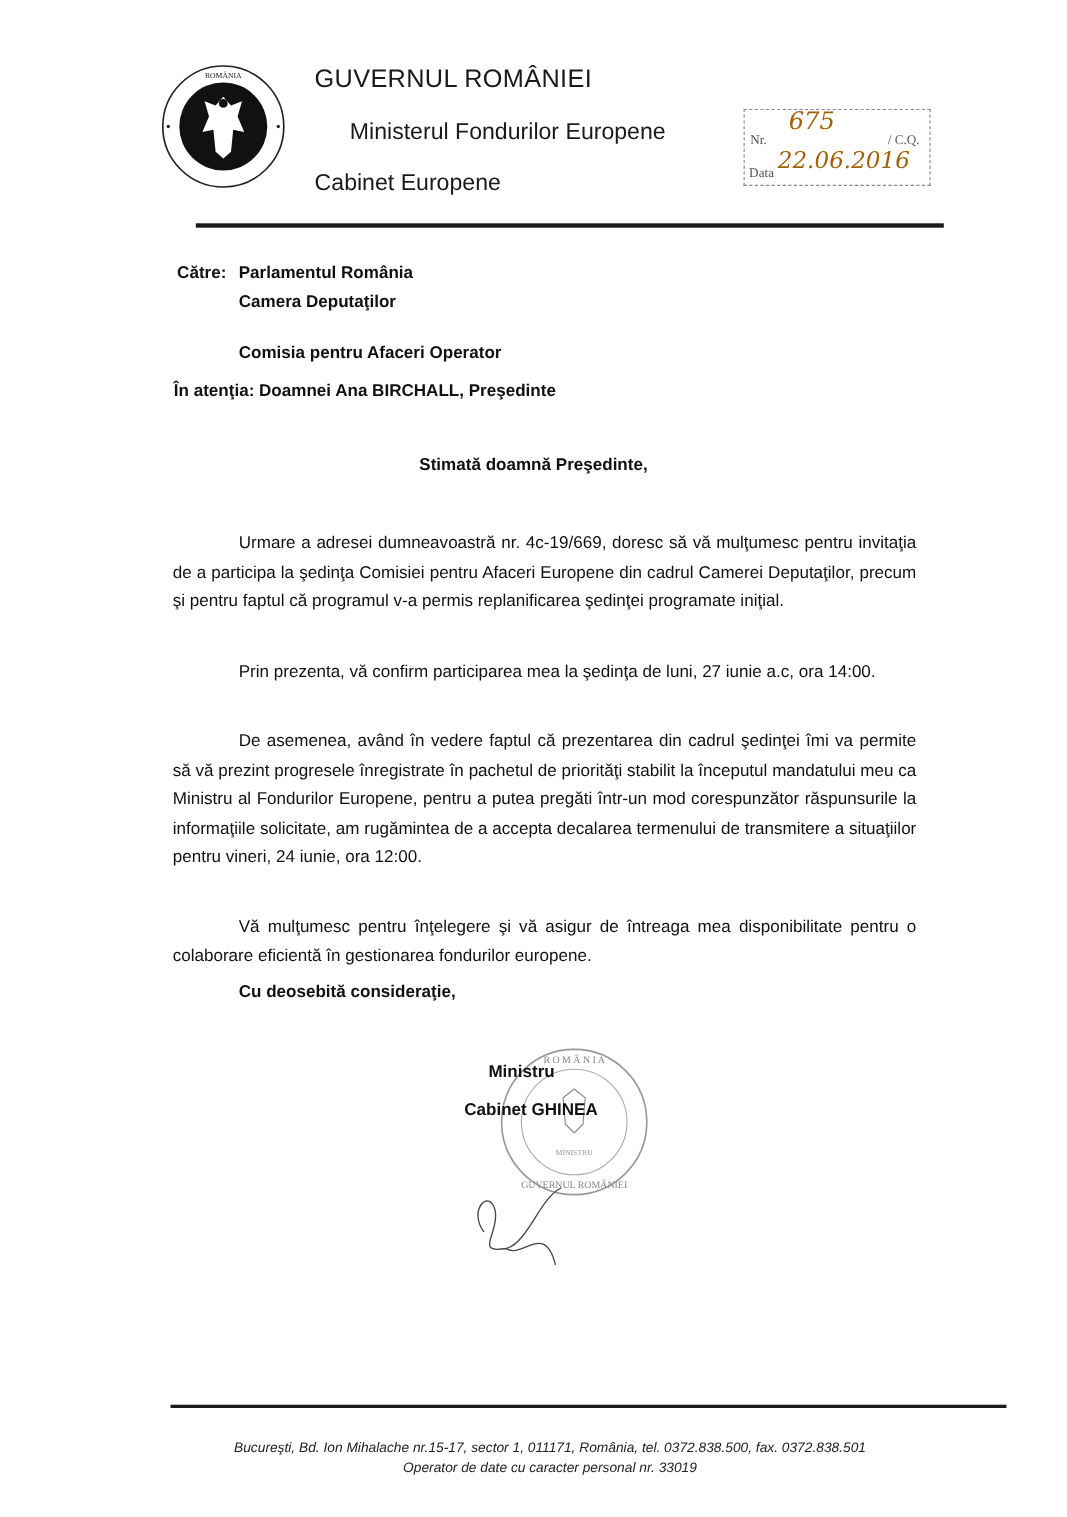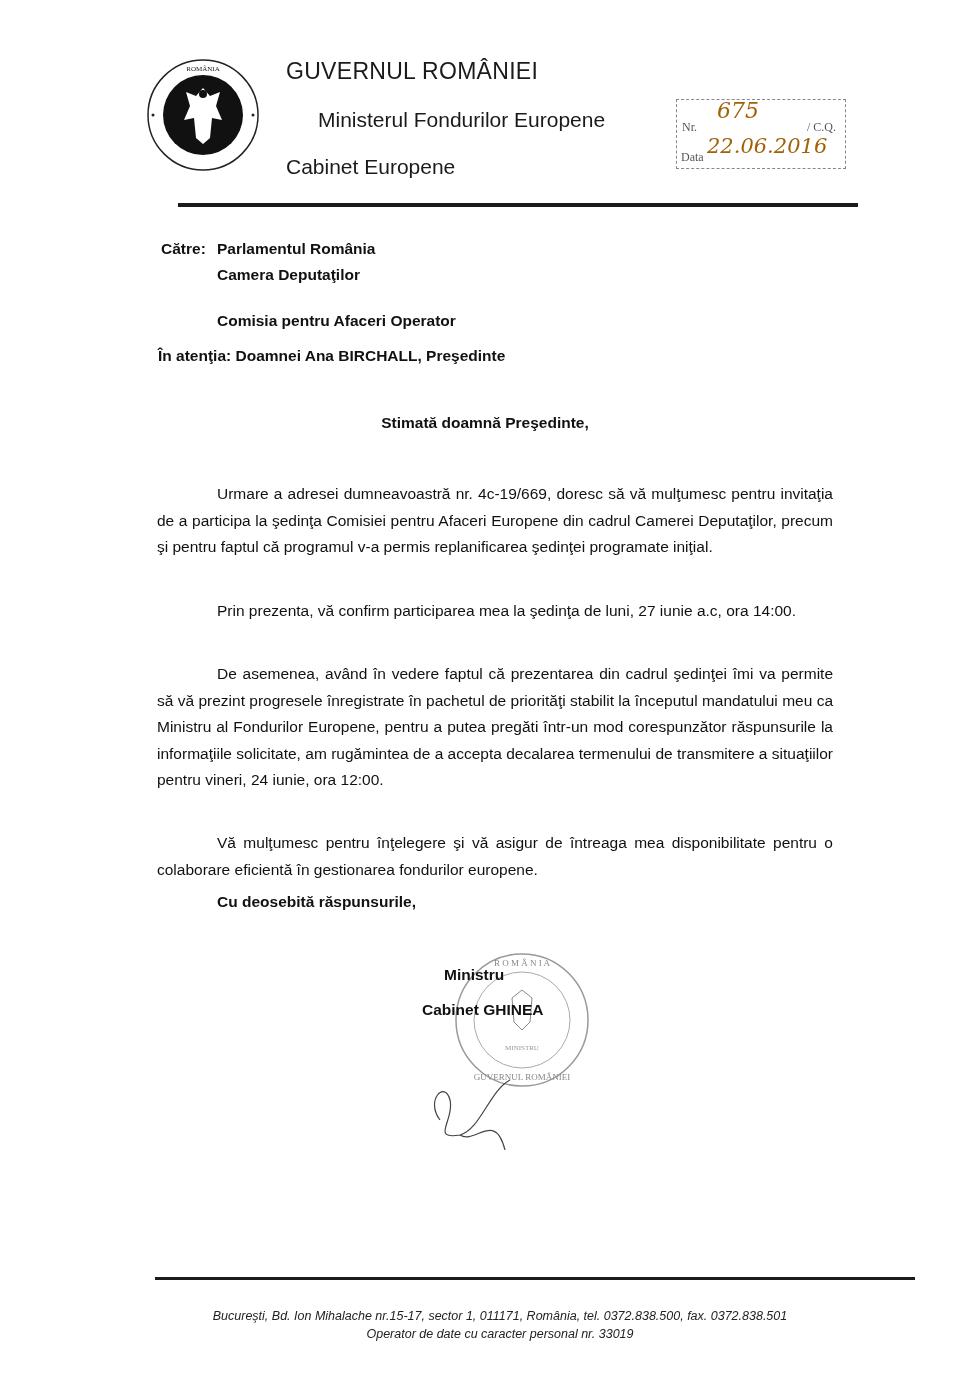--- a/index.html
+++ b/index.html
@@ -66,21 +66,21 @@
 <div class="addr" style="left:217px;top:312px">Comisia pentru Afaceri Operator</div>
 <div class="addr" style="left:158px;top:347px">În atenţia: Doamnei Ana BIRCHALL, Preşedinte</div>
 
 <div class="greet">Stimată doamnă Preşedinte,</div>
 
 <div class="para" style="top:481px"><span class="ind"></span><span>Urmare a adresei dumneavoastră nr. 4c-19/669, doresc să vă mulţumesc pentru invitaţia de a participa la şedinţa Comisiei pentru Afaceri Europene din cadrul Camerei Deputaţilor, precum şi pentru faptul că programul v-a permis replanificarea şedinţei programate iniţial.</span></div>
 <div class="para" style="top:598px"><span class="ind"></span><span>Prin prezenta, vă confirm participarea mea la şedinţa de luni, 27 iunie a.c, ora 14:00.</span></div>
 <div class="para" style="top:661px"><span class="ind"></span><span>De asemenea, având în vedere faptul că prezentarea din cadrul şedinţei îmi va permite să vă prezint progresele înregistrate în pachetul de priorităţi stabilit la începutul mandatului meu ca Ministru al Fondurilor Europene, pentru a putea pregăti într-un mod corespunzător răspunsurile la informaţiile solicitate, am rugămintea de a accepta decalarea termenului de transmitere a situaţiilor pentru vineri, 24 iunie, ora 12:00.</span></div>
 <div class="para" style="top:830px"><span class="ind"></span><span>Vă mulţumesc pentru înţelegere şi vă asigur de întreaga mea disponibilitate pentru o colaborare eficientă în gestionarea fondurilor europene.</span></div>
 
-<div class="closing">Cu deosebită răspunsurile,</div>
+<div class="closing">Cu deosebită consideraţie,</div>
 
 <svg class="stamp" viewBox="0 0 140 140">
   <circle cx="70" cy="70" r="66" fill="none" stroke="#999" stroke-width="1.5"></circle>
   <circle cx="70" cy="70" r="48" fill="none" stroke="#aaa" stroke-width="1"></circle>
   <path d="M60 48 L70 40 L80 48 L78 72 L70 80 L62 72 Z" fill="none" stroke="#888" stroke-width="1"></path>
   <text x="70" y="16" font-size="9" text-anchor="middle" fill="#888" font-family="Liberation Serif, serif">R O M Â N I A</text>
   <text x="70" y="130" font-size="9" text-anchor="middle" fill="#888" font-family="Liberation Serif, serif">GUVERNUL ROMÂNIEI</text>
   <text x="70" y="100" font-size="7" text-anchor="middle" fill="#999" font-family="Liberation Serif, serif">MINISTRU</text>
 </svg>
 

